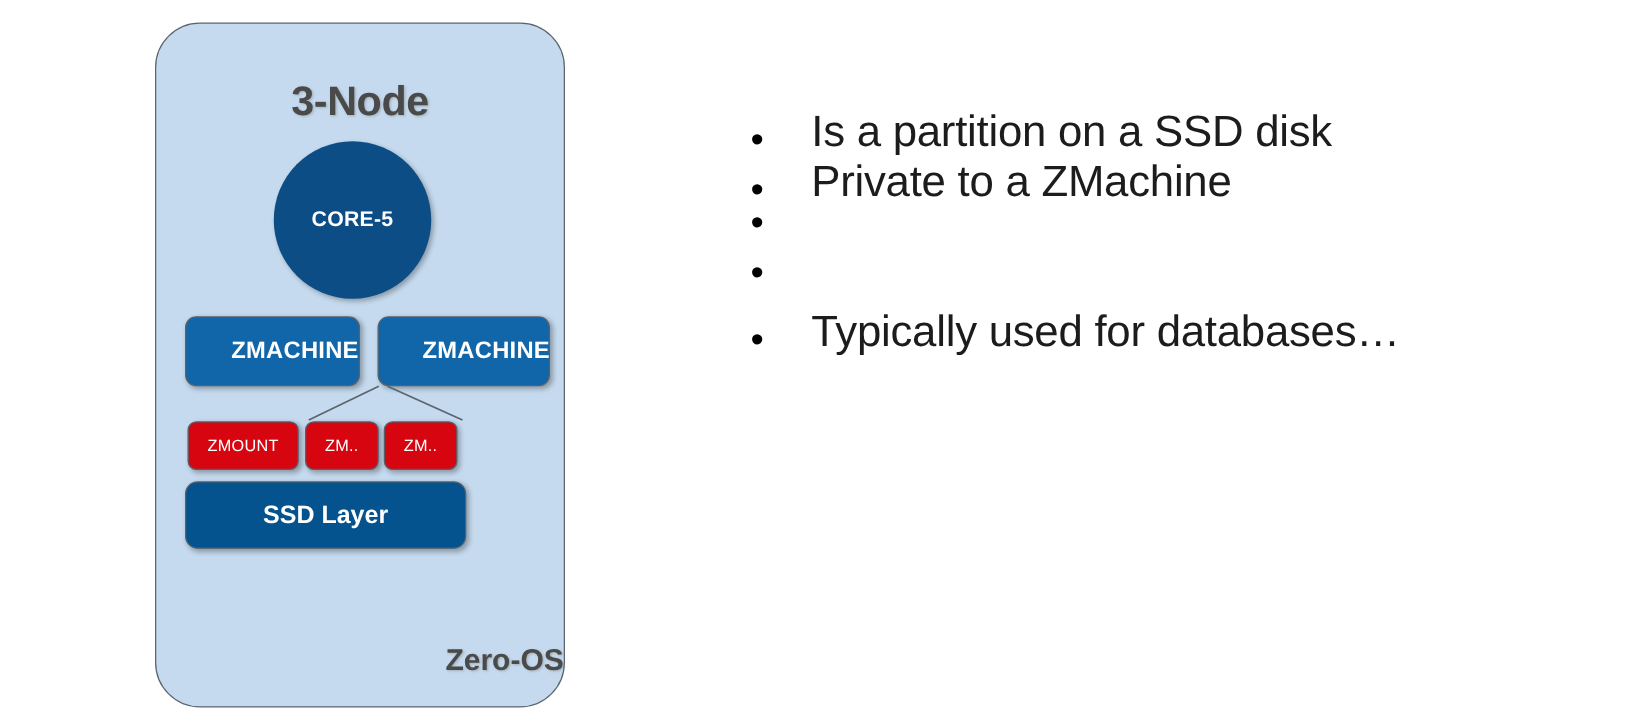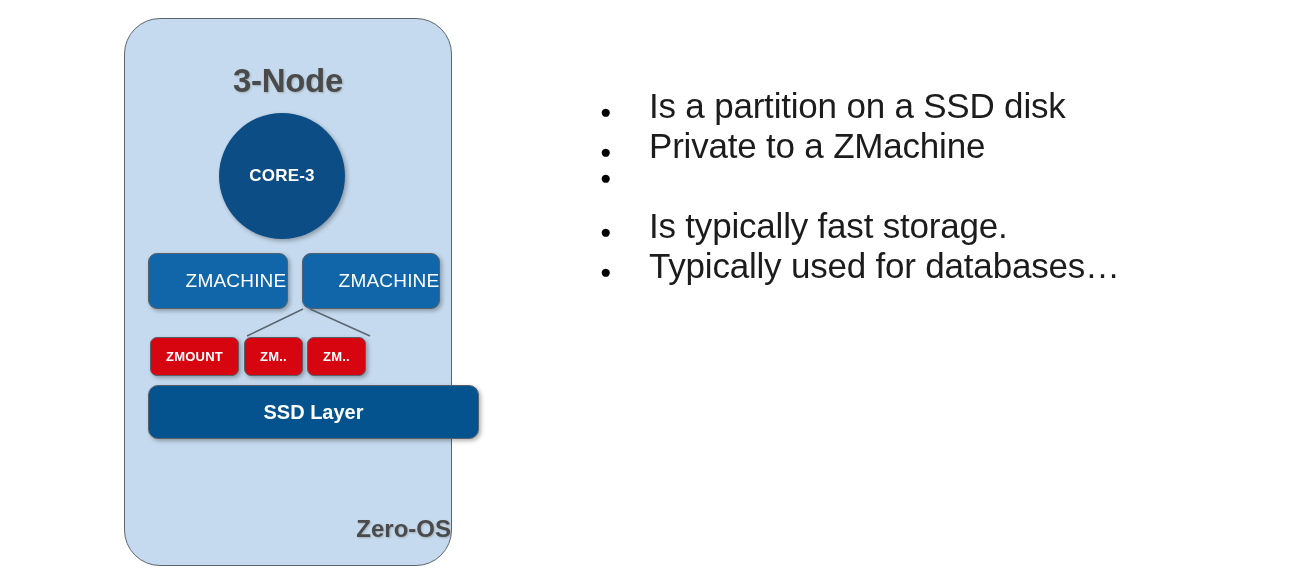--- a/index.html
+++ b/index.html
@@ -83,21 +83,21 @@
     border-radius: 9px;
     box-sizing: border-box;
     display: flex;
     align-items: center;
     justify-content: center;
     box-shadow: 2px 2px 4px rgba(0,0,0,0.30);
   }
   .zmachine-box span {
     color: #ffffff;
     font-size: 19px;
-    font-weight: normal;
+    font-weight: bold;
     letter-spacing: 0.2px;
     margin-left: 36px;
   }
   #zmachine-0 { left: 148px; width: 140px; }
   #zmachine-1 { left: 302px; width: 138px; }
 
   .zmount-box {
     position: absolute;
     top: 337px;
     height: 39px;
@@ -106,32 +106,32 @@
     border-radius: 7px;
     box-sizing: border-box;
     display: flex;
     align-items: center;
     justify-content: center;
     box-shadow: 2px 2px 4px rgba(0,0,0,0.30);
   }
   .zmount-box span {
     color: #ffffff;
     font-size: 13px;
-    font-weight: bold;
+    font-weight: normal;
     letter-spacing: 0.2px;
   }
   #zmount-0 { left: 150px; width: 89px; }
   #zmount-1 { left: 244px; width: 59px; }
   #zmount-2 { left: 307px; width: 59px; }
 
   #ssd-layer {
     position: absolute;
     left: 148px;
     top: 385px;
-    width: 331px;
+    width: 225px;
     height: 54px;
     background: #04538e;
     border: 1px solid #56616c;
     border-radius: 10px;
     box-sizing: border-box;
     display: flex;
     align-items: center;
     justify-content: center;
     box-shadow: 2px 2px 4px rgba(0,0,0,0.30);
   }
@@ -181,21 +181,21 @@
 <body>
 
 <div id="node-panel">
 
   <div id="node-title">3-Node</div>
 
   <div id="zero-os-label">Zero-OS</div>
 </div>
 
 <div id="core-circle">
-  <span>CORE-3</span>
+  <span>CORE-5</span>
 </div>
 
 <div class="zmachine-box" id="zmachine-0">
   <span>ZMACHINE</span>
 </div>
 
 <div class="zmachine-box" id="zmachine-1">
   <span>ZMACHINE</span>
 </div>
 
@@ -231,21 +231,20 @@
     <span class="bullet-dot">●</span>
     <span class="bullet-text">Private to a ZMachine</span>
   </div>
 
   <div class="bullet-row">
     <span class="bullet-dot">●</span>
   </div>
 
   <div class="bullet-row">
     <span class="bullet-dot">●</span>
-    <span class="bullet-text">Is typically fast storage.</span>
   </div>
 
   <div class="bullet-row">
     <span class="bullet-dot">●</span>
     <span class="bullet-text">Typically used for databases…</span>
   </div>
 
 </div>
 
 </body></html>

